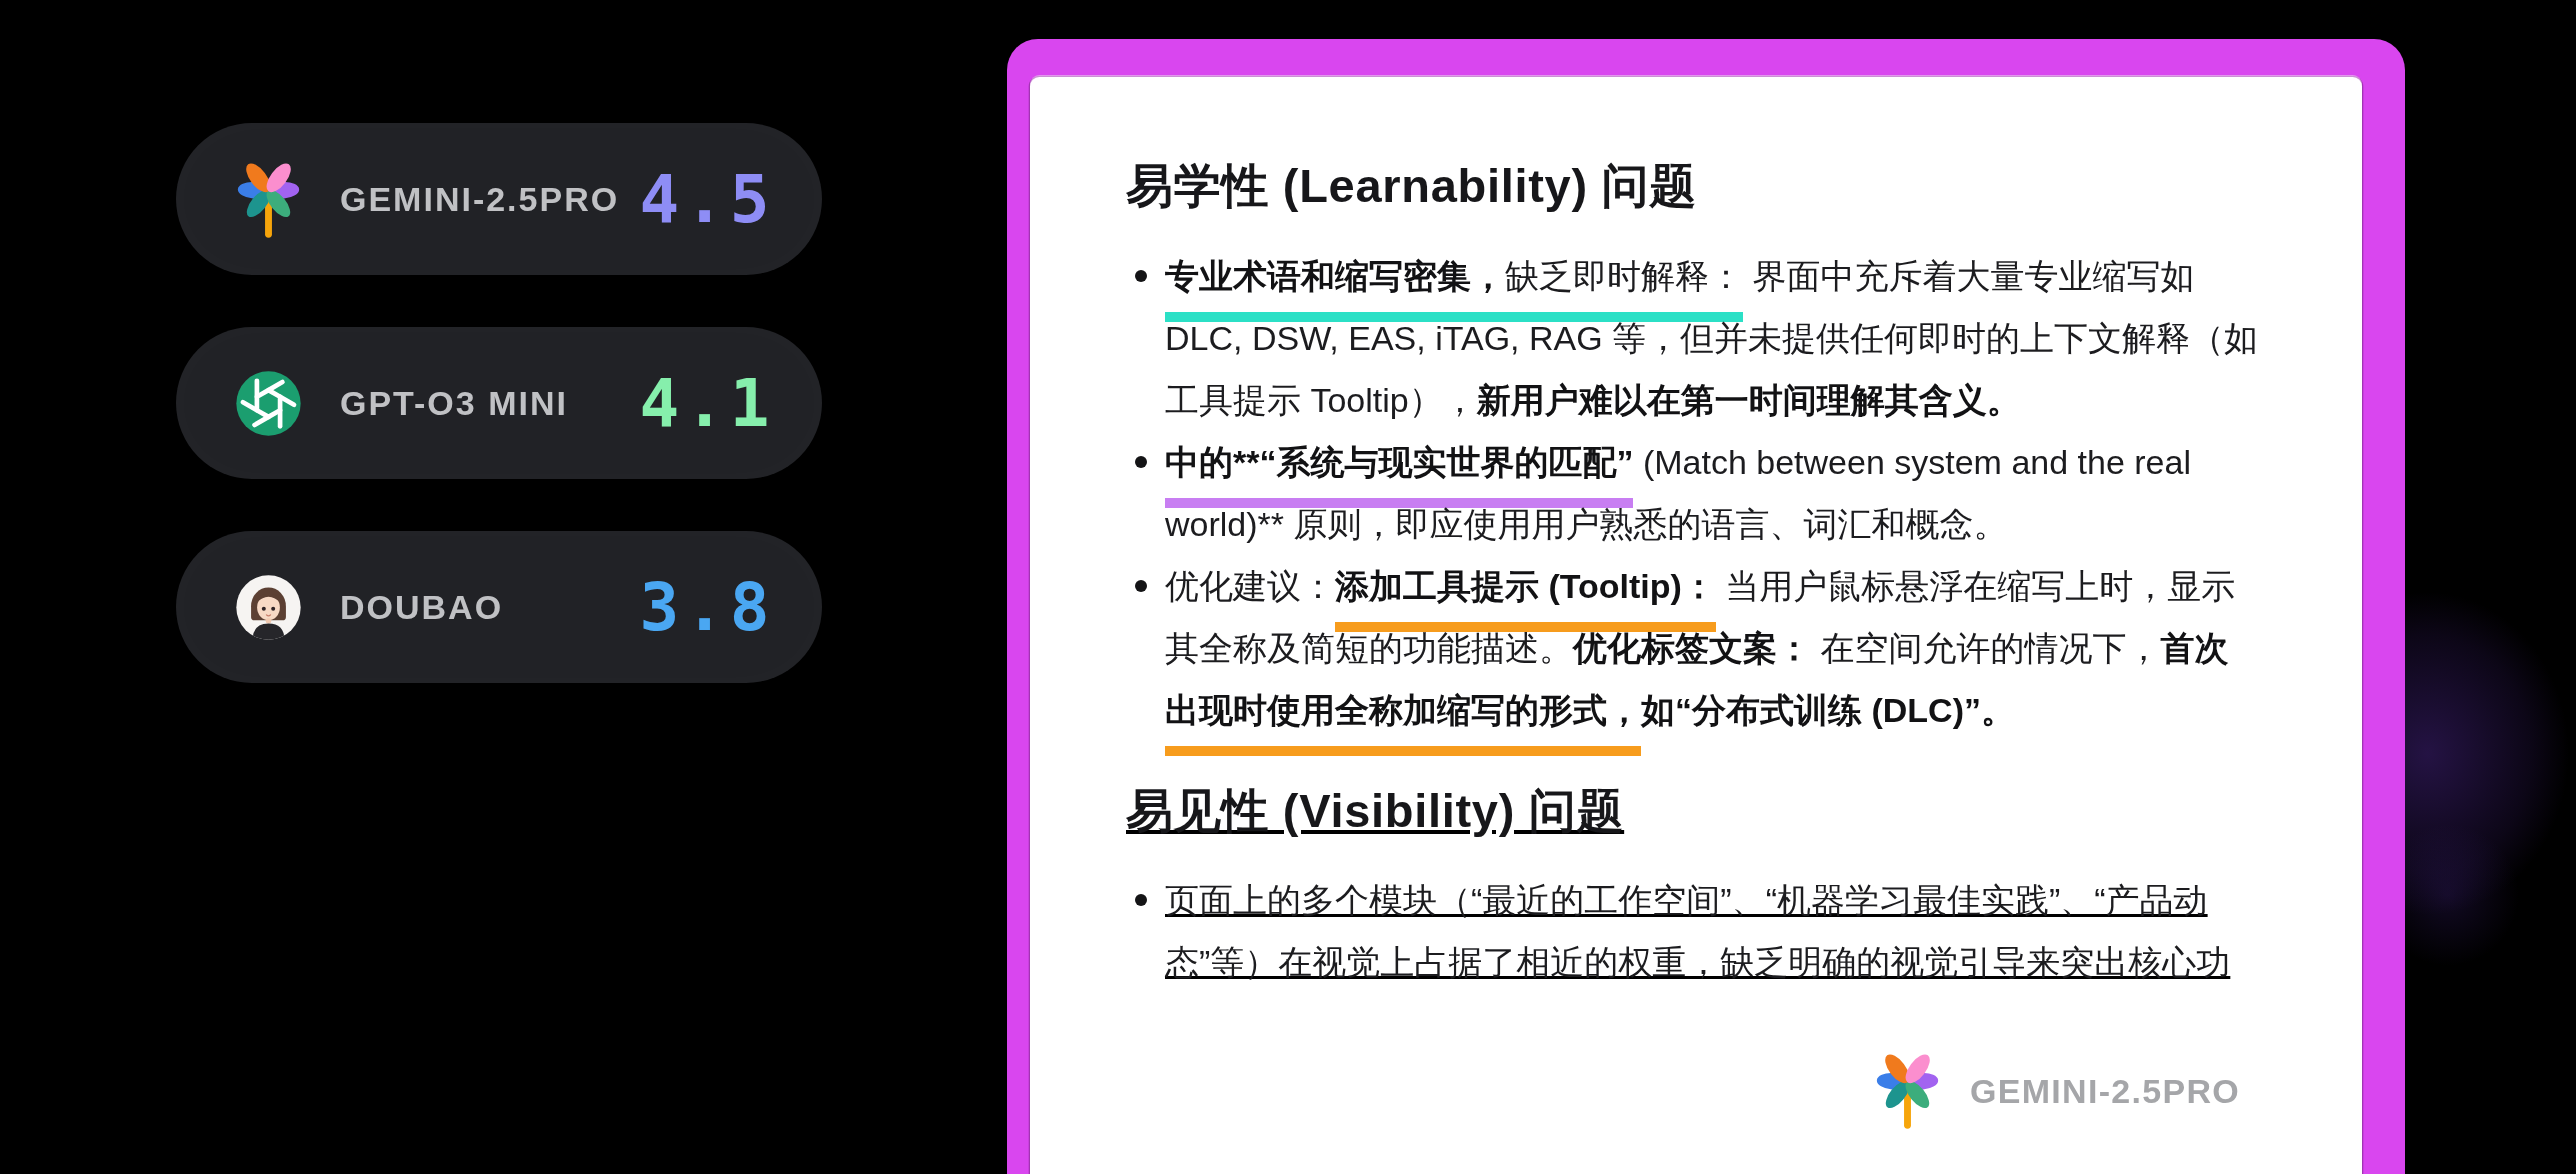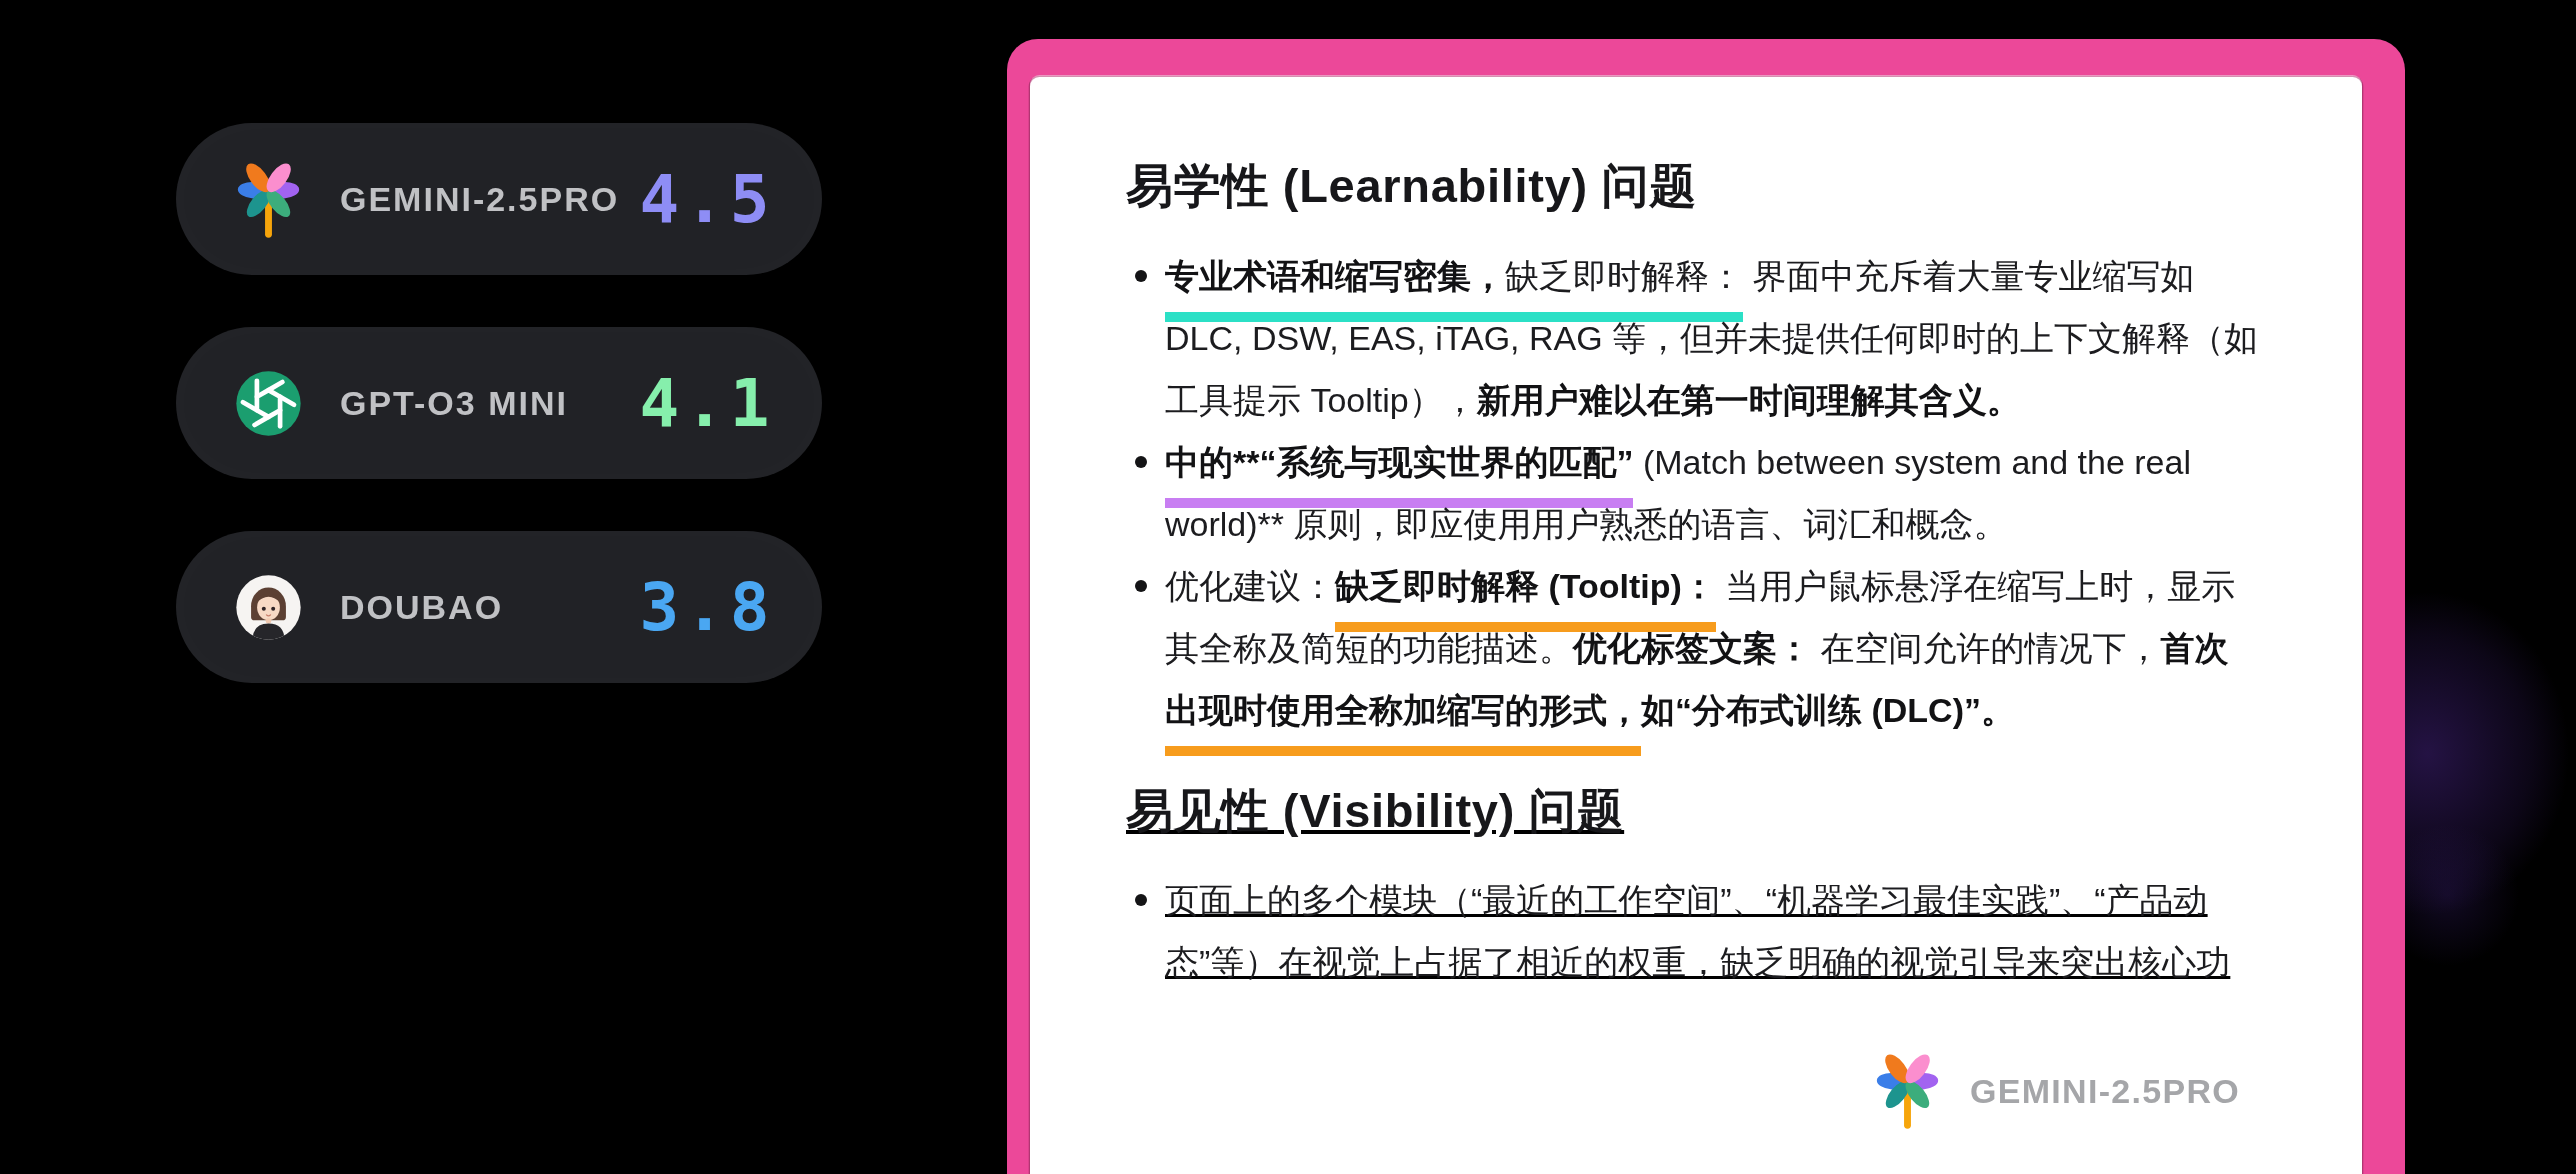--- a/index.html
+++ b/index.html
@@ -16,21 +16,21 @@
   .lb-card{width:646px;height:152px;background:#212226;border-radius:76px;
     display:flex;align-items:center;box-sizing:border-box;padding:0 47px 0 59px;
     box-shadow:inset 0 0 40px rgba(255,255,255,0.02);}
   .lb-icon{width:67px;height:81px;flex:none;display:flex;align-items:center;justify-content:center;}
   .lb-name{margin-left:38px;font-size:34px;font-weight:600;letter-spacing:2px;color:#c0c1c4;white-space:nowrap;}
   .lb-score{margin-left:auto;font-family:"DejaVu Sans Mono","Liberation Mono",monospace;
     font-size:66px;font-weight:700;letter-spacing:5.4px;}
 
   
   .panel{position:absolute;left:1007px;top:39px;width:1398px;height:1136px;
-    background:#ec4899;border-radius:31px 31px 0 0;}
+    background:#d946ef;border-radius:31px 31px 0 0;}
   .doc{position:absolute;left:23px;top:38px;width:1332px;height:1098px;background:#ffffff;
     border-radius:9.4px 9.4px 0 0;box-shadow:0 -2px 0 rgba(255,255,255,0.45),0 0 0 1.3px rgba(0,0,0,0.25);
     box-sizing:border-box;padding:75px 54px 0 96px;overflow:hidden;}
 
   .section-title{font-size:47px;line-height:67px;font-weight:600;color:#17171a;
     letter-spacing:0.7px;white-space:nowrap;}
   .section-bullets{margin-top:25.6px;}
   .section + .section{margin-top:36px;text-decoration:underline;}
   .bullet{position:relative;padding-left:39px;}
   .bullet-dot{position:absolute;left:9.4px;top:25px;width:12px;height:12px;border-radius:50%;background:#141416;}
@@ -122,21 +122,21 @@
               <div class="line"><span class="seg">DLC, DSW, EAS, iTAG, RAG 等，但并未提供任何即时的上下文解释（如</span></div>
               <div class="line"><span class="seg">工具提示 Tooltip），</span><span class="seg b">新用户难以在第一时间理解其含义。</span></div>
             </div>
             <div class="bullet">
               <span class="bullet-dot"></span>
               <div class="line"><span class="seg b u u-purple">中的**“系统与现实世界的匹配”</span><span class="seg"> (Match between system and the real</span></div>
               <div class="line"><span class="seg">world)** 原则，即应使用用户熟悉的语言、词汇和概念。</span></div>
             </div>
             <div class="bullet">
               <span class="bullet-dot"></span>
-              <div class="line"><span class="seg">优化建议：</span><span class="seg b u u-orange">缺乏即时解释 (Tooltip)：</span><span class="seg"> 当用户鼠标悬浮在缩写上时，显示</span></div>
+              <div class="line"><span class="seg">优化建议：</span><span class="seg b u u-orange">添加工具提示 (Tooltip)：</span><span class="seg"> 当用户鼠标悬浮在缩写上时，显示</span></div>
               <div class="line"><span class="seg">其全称及简短的功能描述。</span><span class="seg b">优化标签文案：</span><span class="seg"> 在空间允许的情况下，</span><span class="seg b">首次</span></div>
               <div class="line"><span class="seg b u u-orange">出现时使用全称加缩写的形式，</span><span class="seg b">如“分布式训练 (DLC)”。</span></div>
             </div>
           </div>
         </div>
         <div class="section">
           <div class="section-title">易见性 (Visibility) 问题</div>
           <div class="section-bullets">
             <div class="bullet">
               <span class="bullet-dot"></span>

